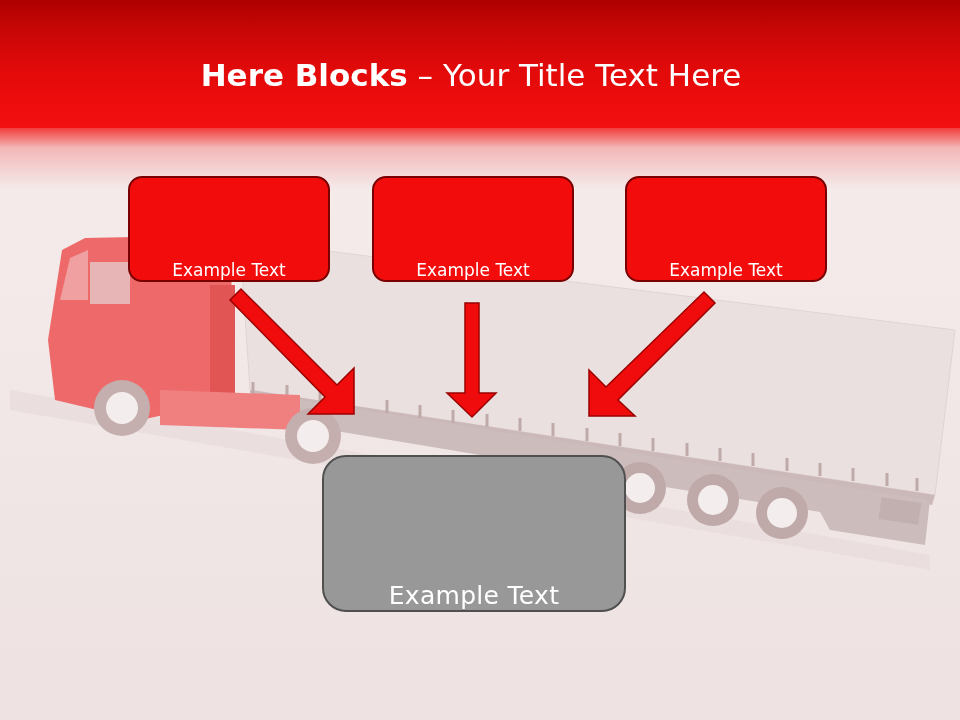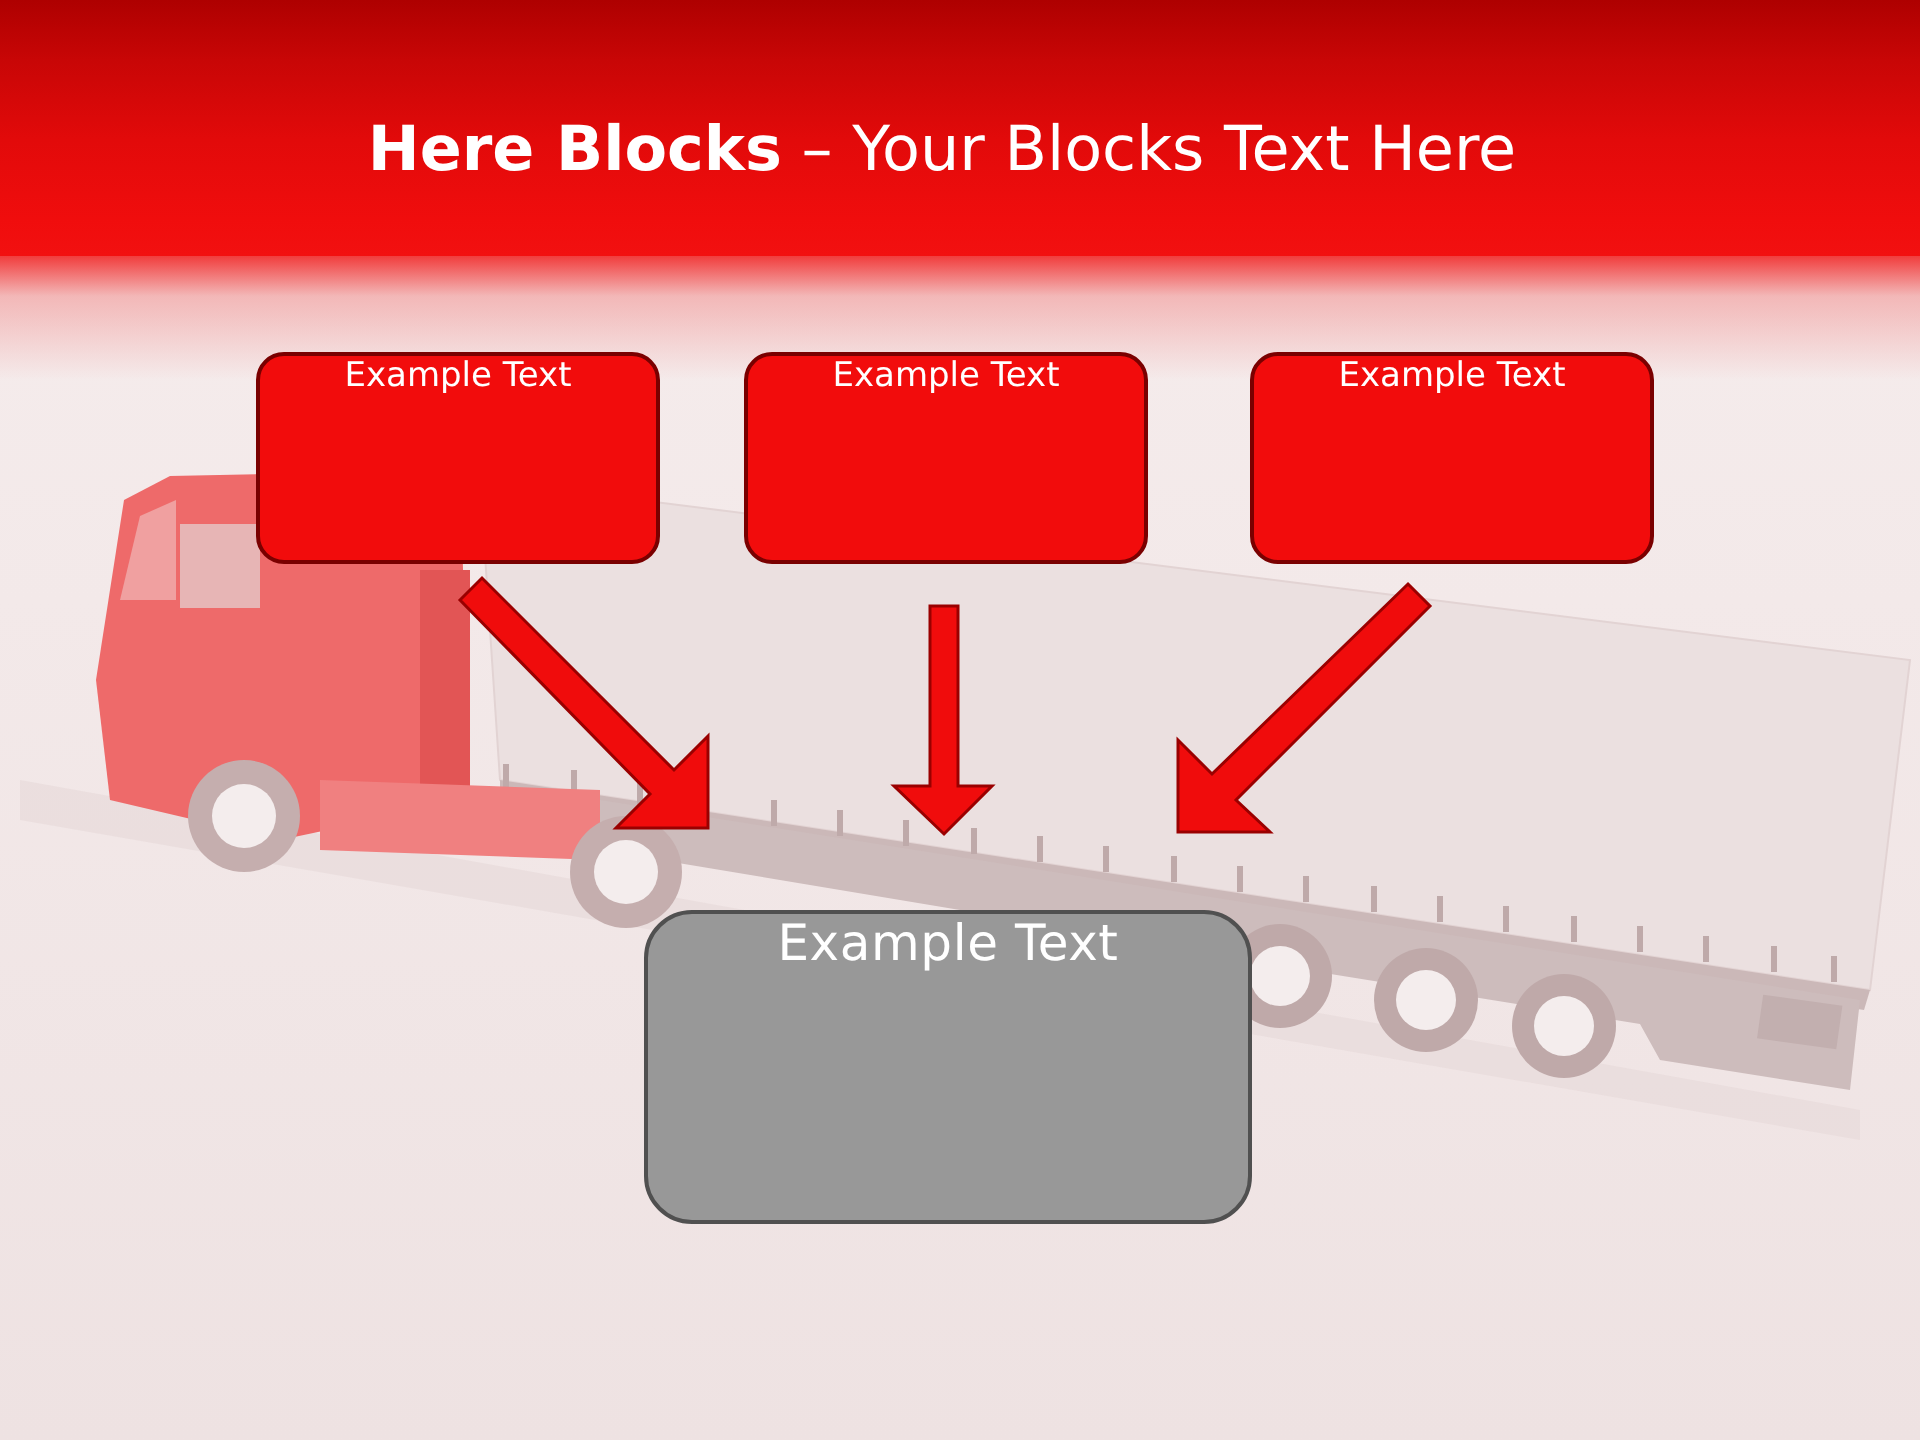--- a/index.html
+++ b/index.html
@@ -49,21 +49,21 @@
     .truck {
       position: absolute;
       left: 0; top: 0;
       width: 960px; height: 720px;
     }
 
     .box {
       position: absolute;
       box-sizing: border-box;
       display: flex;
-      align-items: flex-start;
+      align-items: flex-end;
       justify-content: center;
       text-align: center;
       color: #ffffff;
     }
     .box.red {
       background: #f20c0c;
       border: 2px solid #7a0000;
       border-radius: 14px;
       width: 202px;
       height: 106px;
@@ -147,21 +147,21 @@
     <circle cx="122" cy="408" r="28" fill="#c5aeae"></circle>
     <circle cx="122" cy="408" r="16" fill="#f4eded"></circle>
     <circle cx="313" cy="436" r="28" fill="#c5aeae"></circle>
     <circle cx="313" cy="436" r="16" fill="#f4eded"></circle>
   </svg>
 
   <div class="header-band"></div>
   <div class="header-fade"></div>
 
   <h1 class="title" style="margin:0;">
-    <span class="bold">Here Blocks</span><span class="light"> – </span><span class="light">Your Blocks Text Here</span>
+    <span class="bold">Here Blocks</span><span class="light"> – </span><span class="light">Your Title Text Here</span>
   </h1>
 
   <svg class="arrows" viewBox="0 0 960 720" xmlns="http://www.w3.org/2000/svg">
 
     <g>
       <polygon points="230,300 241,289 337,385 354,368 354,414 308,414 325,397" fill="#f00c0c" stroke="#9a0000" stroke-width="1.5" stroke-linejoin="miter"></polygon>
     </g>
 
     <g>
       <polygon points="465,303 479,303 479,393 496,393 472,417 447,393 465,393" fill="#f00c0c" stroke="#9a0000" stroke-width="1.5" stroke-linejoin="miter"></polygon>

